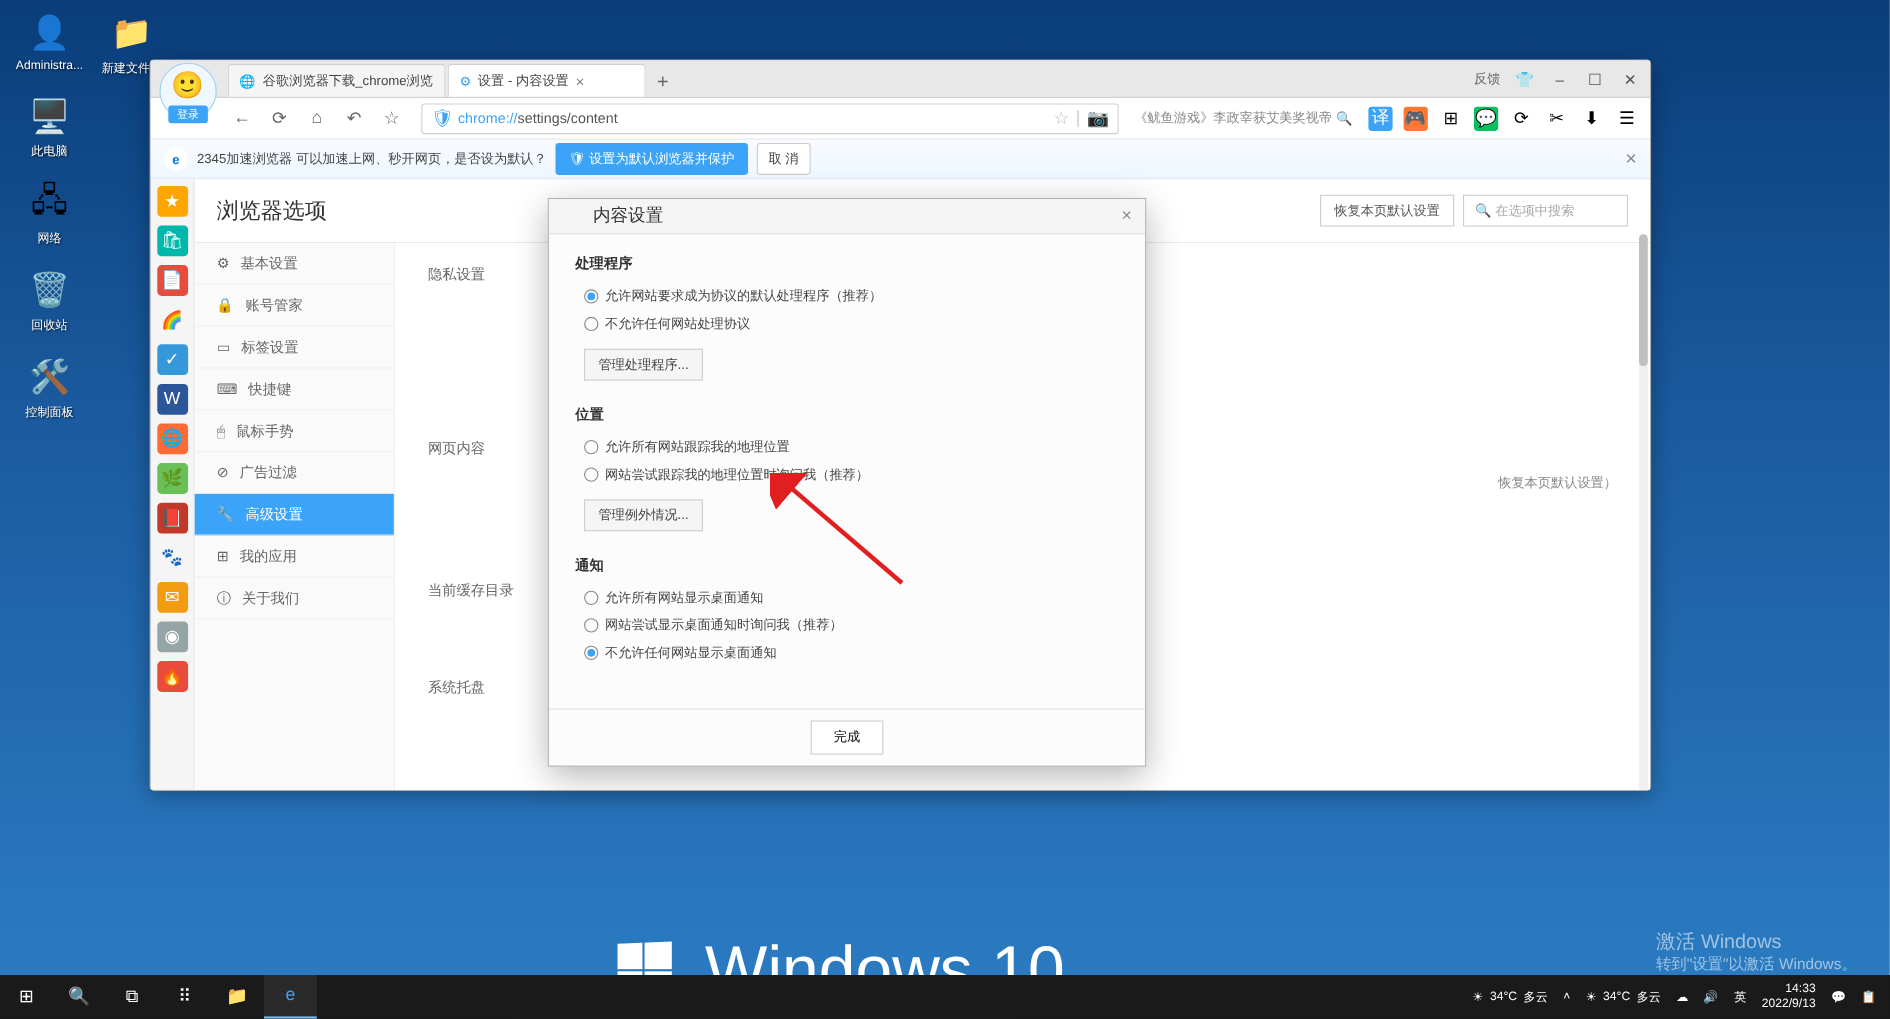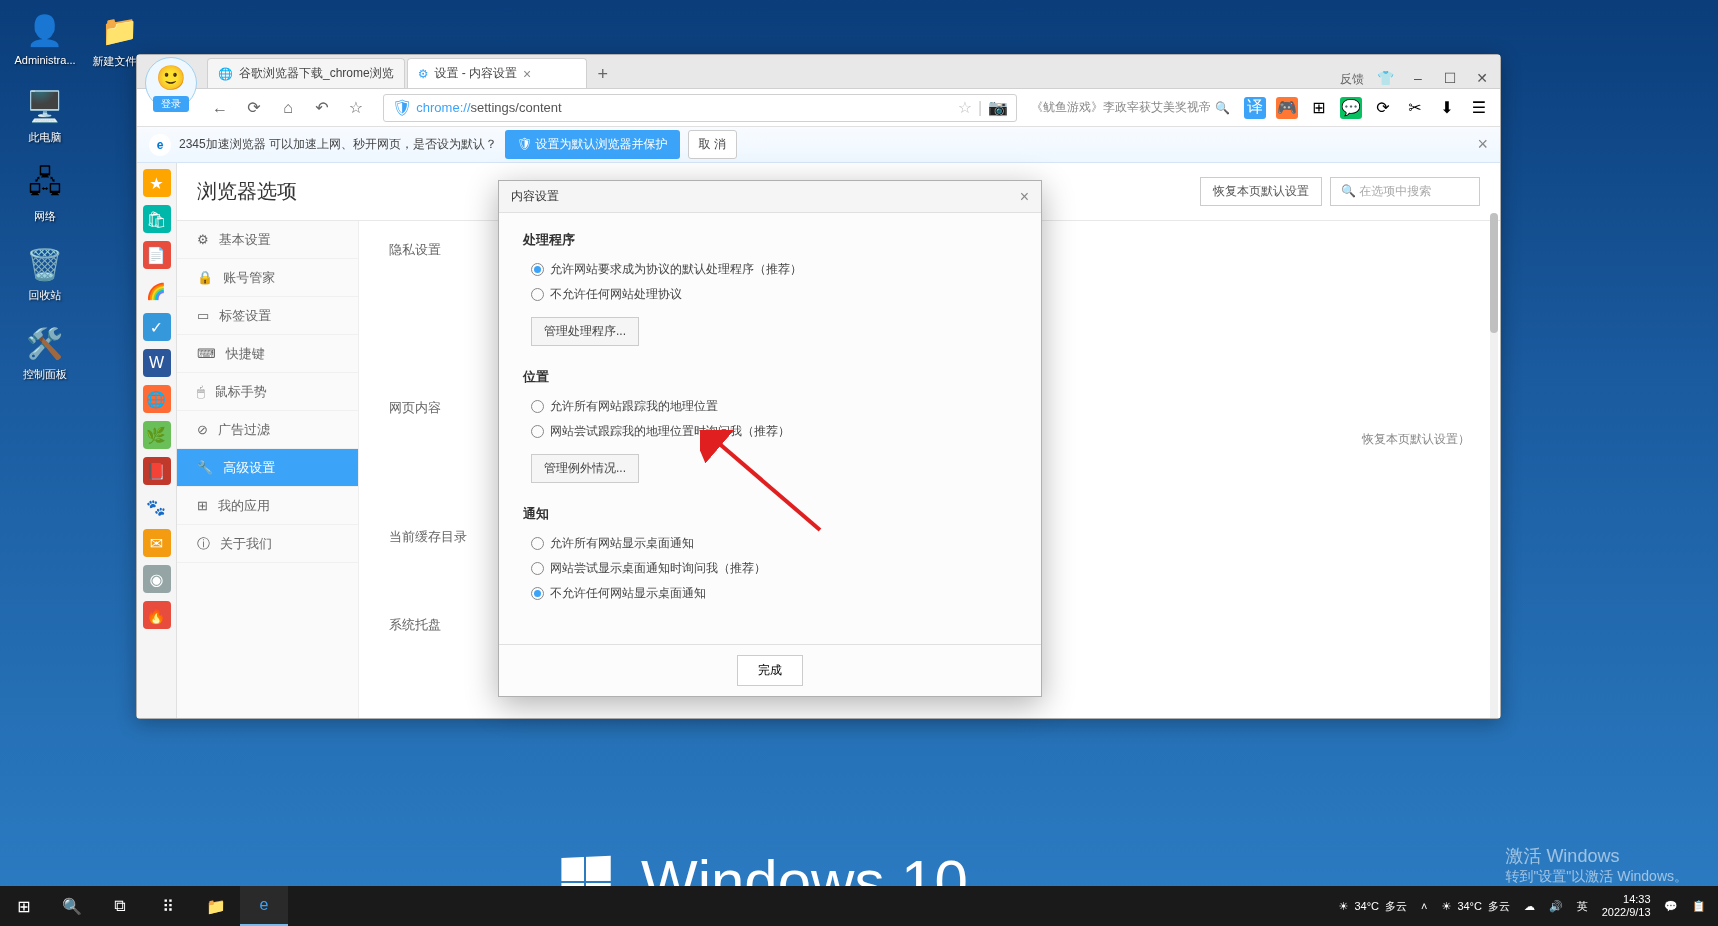--- a/index.html
+++ b/index.html
@@ -12,21 +12,21 @@
 .browser-window { position: absolute; top: 54px; left: 136px; width: 1365px; height: 665px; background: #fff; border: 1px solid #b0b0b0; border-radius: 4px; box-shadow: 0 4px 20px rgba(0,0,0,0.3); display: flex; flex-direction: column; }
 .title-bar { height: 34px; background: #e8e8e8; display: flex; align-items: center; border-bottom: 1px solid #d0d0d0; position: relative; }
 .account-btn { position: absolute; top: 2px; left: 8px; width: 52px; height: 52px; background: #f0f8ff; border: 1px solid #a0d0f0; border-radius: 50%; display: flex; flex-direction: column; align-items: center; justify-content: flex-end; z-index: 10; }
 .account-face { font-size: 24px; }
 .account-label { font-size: 10px; background: #3ba3f8; color: #fff; padding: 1px 8px; border-radius: 3px; position: relative; top: 4px; }
 .tabs { display: flex; margin-left: 70px; height: 100%; align-items: flex-end; gap: 2px; }
 .tab { height: 30px; padding: 0 10px; background: #f5f5f5; border: 1px solid #d0d0d0; border-bottom: none; border-radius: 4px 4px 0 0; display: flex; align-items: center; gap: 6px; font-size: 12px; color: #444; min-width: 180px; }
 .tab.active { background: #fff; }
 .tab-close { color: #888; font-size: 14px; }
 .tab-add { width: 28px; height: 28px; display: flex; align-items: center; justify-content: center; font-size: 18px; color: #666; }
-.window-controls { position: absolute; right: 8px; top: 0; height: 100%; display: flex; align-items: flex-end; gap: 12px; }
+.window-controls { position: absolute; right: 8px; top: 0; height: 100%; display: flex; align-items: center; gap: 12px; }
 .win-ctrl { width: 20px; height: 20px; display: flex; align-items: center; justify-content: center; font-size: 14px; color: #555; }
 .nav-bar { height: 38px; background: #fff; border-bottom: 1px solid #e0e0e0; display: flex; align-items: center; padding-left: 70px; gap: 8px; }
 .nav-btn { width: 26px; height: 26px; display: flex; align-items: center; justify-content: center; color: #666; font-size: 16px; }
 .url-bar { flex: 1; height: 28px; border: 1px solid #d0d0d0; border-radius: 3px; display: flex; align-items: center; padding: 0 8px; margin: 0 6px; }
 .url-proto { color: #3ba3f8; font-size: 13px; }
 .url-path { color: #555; font-size: 13px; }
 .url-star { margin-left: auto; color: #bbb; }
 .search-hint { display: flex; align-items: center; gap: 4px; color: #888; font-size: 12px; margin-right: 6px; }
 .toolbar-icons { display: flex; gap: 10px; margin-right: 10px; }
 .tb-icon { width: 22px; height: 22px; display: flex; align-items: center; justify-content: center; font-size: 16px; }
@@ -49,21 +49,21 @@
 .nav-item.active { background: #3ba3f8; color: #fff; position: relative; }
 .nav-item.active::after { content: ''; position: absolute; right: -8px; top: 50%; transform: translateY(-50%); border: 8px solid transparent; border-left-color: #3ba3f8; }
 .settings-panel { flex: 1; padding: 20px 30px; background: #fff; }
 .panel-section { margin-bottom: 30px; }
 .panel-section-title { font-size: 13px; color: #666; margin-bottom: 12px; }
 .panel-hint { font-size: 12px; color: #888; }
 .content-scroll { position: absolute; right: 2px; top: 50px; width: 8px; height: 550px; background: #f0f0f0; border-radius: 4px; }
 .content-scroll-thumb { width: 100%; height: 120px; background: #c0c0c0; border-radius: 4px; }
 .modal { position: absolute; top: 180px; left: 498px; width: 544px; height: 517px; background: #fcfcfc; border: 1px solid #b0b0b0; box-shadow: 0 8px 30px rgba(0,0,0,0.3); display: flex; flex-direction: column; }
 .modal-header { height: 32px; display: flex; align-items: center; padding: 0 12px; border-bottom: 1px solid #e0e0e0; background: #f5f5f5; }
-.modal-title { font-size: 12px; color: #333; }
+.modal-title { font-size: 16px; color: #333; margin-left: 28px; }
 .modal-close { margin-left: auto; font-size: 16px; color: #888; }
 .modal-body { flex: 1; padding: 18px 24px; overflow-y: auto; }
 .modal-section { margin-bottom: 22px; }
 .modal-section-title { font-size: 13px; color: #333; font-weight: bold; margin-bottom: 12px; }
 .radio-row { display: flex; align-items: center; gap: 6px; font-size: 12px; color: #444; margin-bottom: 8px; padding-left: 8px; }
 .radio { width: 13px; height: 13px; border: 1px solid #888; border-radius: 50%; display: inline-flex; align-items: center; justify-content: center; }
 .radio.checked::after { content: ''; width: 7px; height: 7px; background: #3ba3f8; border-radius: 50%; }
 .highlight-box { border: 2px solid #e02020; padding: 2px 4px; margin-left: 4px; display: inline-flex; align-items: center; gap: 6px; }
 .modal-btn { padding: 5px 12px; border: 1px solid #ccc; background: #f5f5f5; font-size: 12px; color: #444; margin-top: 6px; margin-left: 8px; }
 .modal-footer { padding: 10px 16px; border-top: 1px solid #e0e0e0; display: flex; justify-content: center; }

